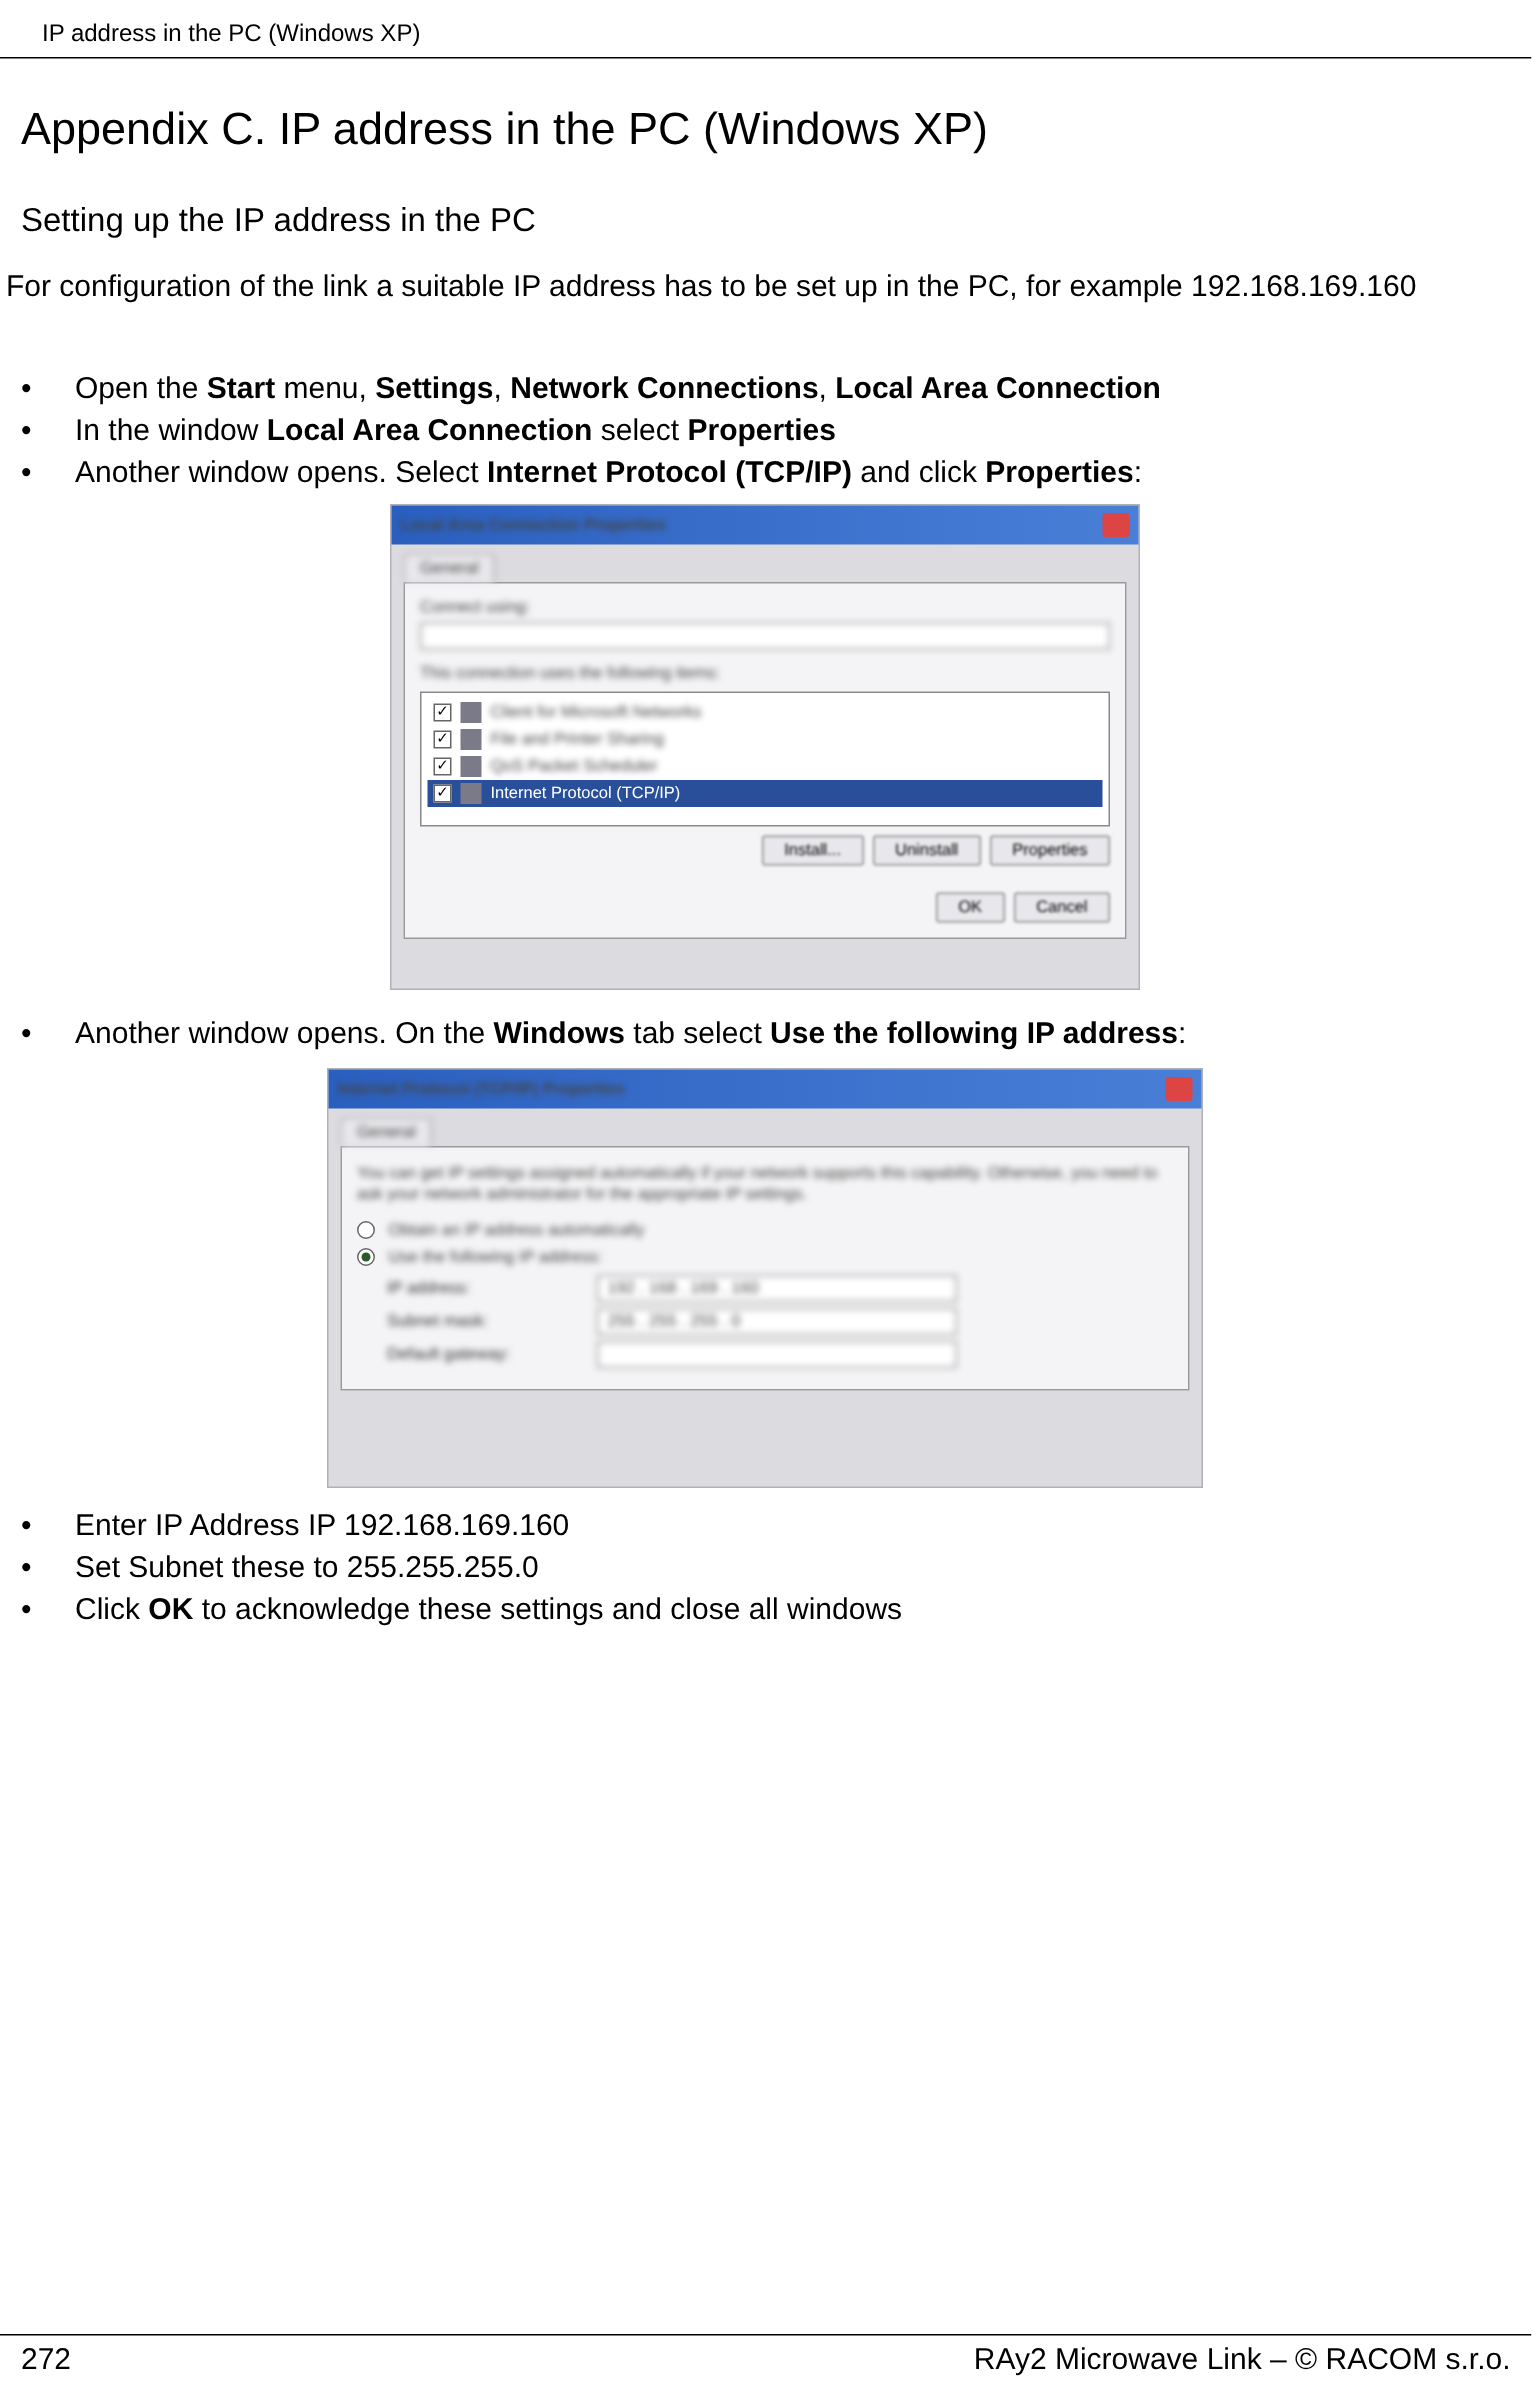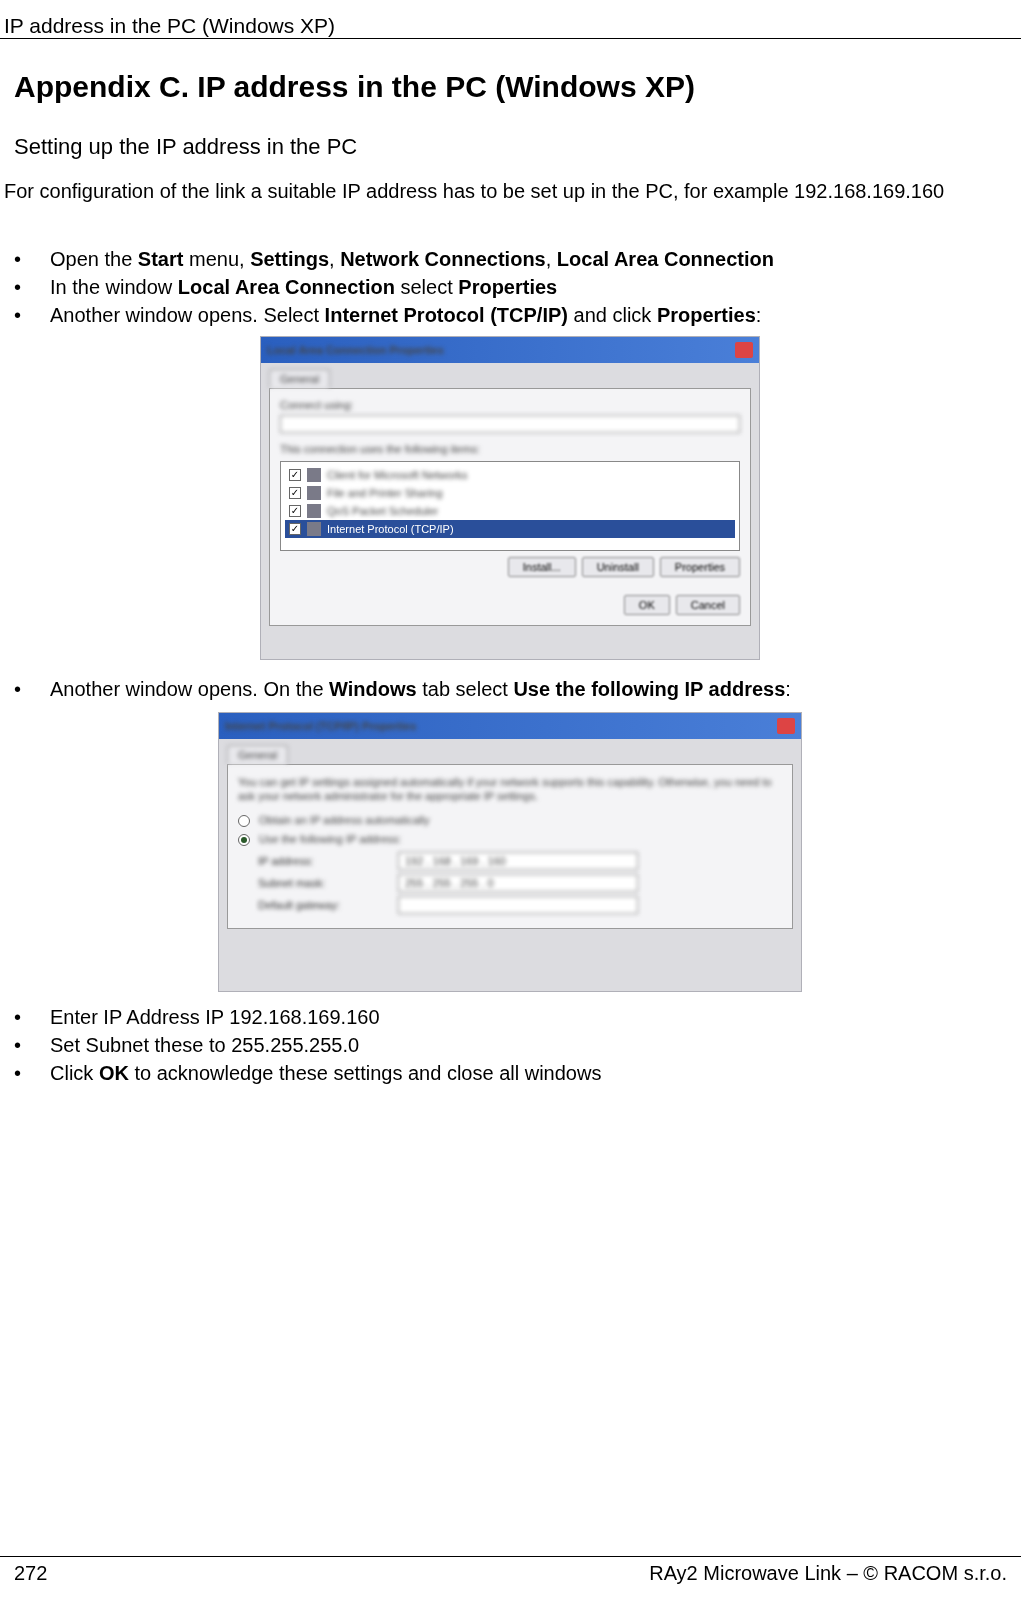--- a/index.html
+++ b/index.html
@@ -19,29 +19,29 @@
     .header-line {
       position: absolute;
       top: 38px;
       left: 0;
       right: 0;
       border-bottom: 1px solid #000;
     }
     .header-text {
       position: absolute;
       top: 14px;
-      left: 4px;
-      font-size: 21px;
+      left: 28px;
+      font-size: 16px;
     }
     .appendix-title {
       position: absolute;
       top: 70px;
       left: 14px;
       font-size: 30px;
-      font-weight: bold;
+      font-weight: normal;
     }
     .subsection-title {
       position: absolute;
       top: 134px;
       left: 14px;
       font-size: 22px;
       font-weight: normal;
     }
     .intro-para {
       position: absolute;

